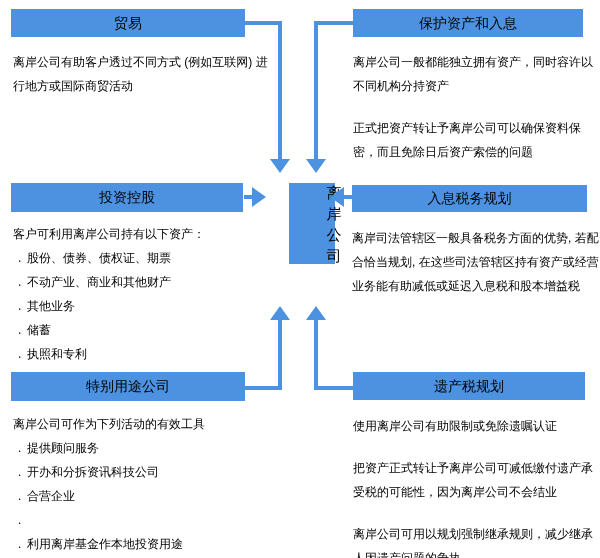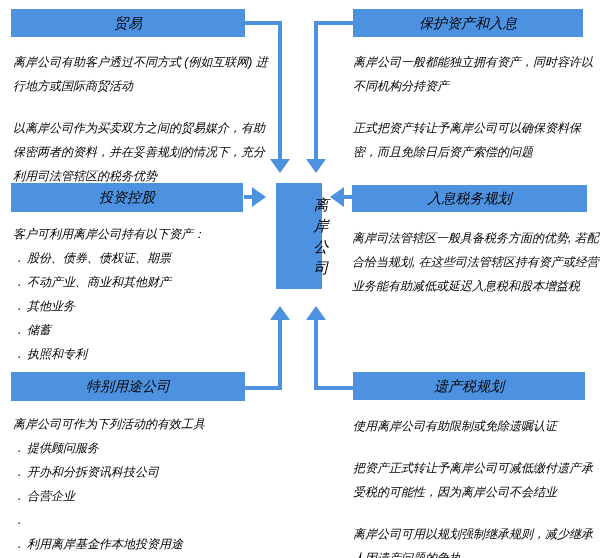--- a/index.html
+++ b/index.html
@@ -6,21 +6,20 @@
   * { box-sizing: border-box; }
   html, body { margin: 0; padding: 0; background: #ffffff; }
   .canvas {
     position: relative;
     width: 600px;
     height: 558px;
     background: #ffffff;
     font-family: "Liberation Sans", sans-serif;
     color: var(--ink);
     overflow: hidden;
-    font-style: italic;
   }
   .hdr {
     position: absolute;
     background: var(--accent);
     color: var(--ink);
     font-size: 14px;
     height: 28px;
     line-height: 28px;
     text-align: center;
     white-space: nowrap;
@@ -31,21 +30,21 @@
     font-size: 12px;
     line-height: 24px;
     color: var(--ink);
   }
   .body p { margin: 0 0 18px 0; }
   .intro { margin: 0 0 0 0; }
   .bullet { display: flex; }
   .dot { flex: 0 0 auto; width: 9px; margin-left: 5px; }
   .center-box {
     position: absolute;
-    left: 276px; top: 183px; width: 46px; height: 106px;
+    left: 289px; top: 183px; width: 46px; height: 81px;
     background: var(--accent);
     display: flex; align-items: center; justify-content: center; padding-left: 44px;
   }
   .vtext {
     width: 16px;
     font-size: 15px;
     line-height: 21px;
     text-align: center;
     word-break: break-all;
     color: var(--ink);
@@ -58,21 +57,20 @@
   .arr-left  { border-top: 10px solid transparent; border-bottom: 10px solid transparent; border-right: 14px solid var(--accent); }
 </style>
 </head>
 <body>
 
 <div class="canvas">
 
   <div class="hdr" style="left:11px; top:9px; width:234px;">贸易</div>
   <div class="body" style="left:13px; top:50px; width:256px;">
     <p>离岸公司有助客户透过不同方式 (例如互联网) 进行地方或国际商贸活动</p>
-    <p>以离岸公司作为买卖双方之间的贸易媒介，有助保密两者的资料，并在妥善规划的情况下，充分利用司法管辖区的税务优势</p>
   </div>
 
   <div class="hdr" style="left:353px; top:9px; width:230px;">保护资产和入息</div>
   <div class="body" style="left:353px; top:50px; width:246px;">
     <p>离岸公司一般都能独立拥有资产，同时容许以不同机构分持资产</p>
     <p>正式把资产转让予离岸公司可以确保资料保密，而且免除日后资产索偿的问题</p>
   </div>
 
   <div class="hdr" style="left:11px; top:183px; width:232px; height:29px; line-height:29px;">投资控股</div>
   <div class="body" style="left:13px; top:222px; width:248px;">

